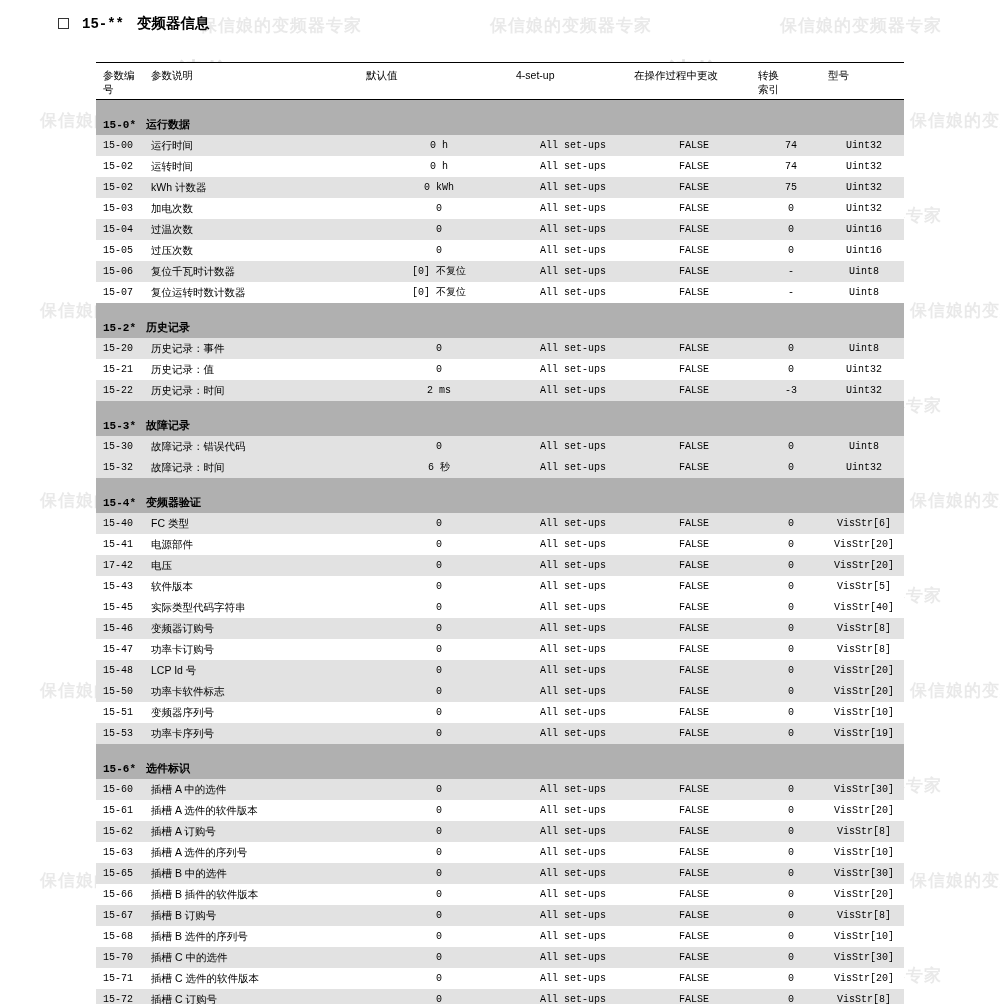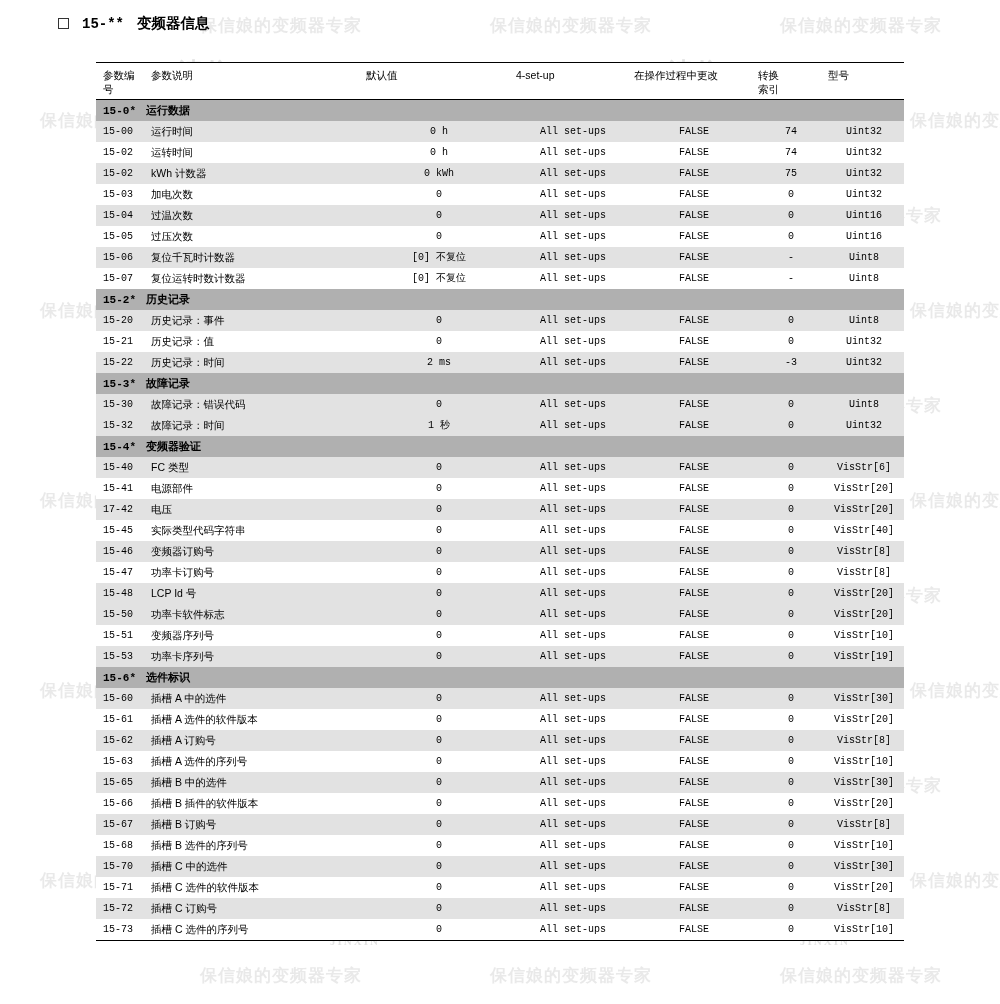--- a/index.html
+++ b/index.html
@@ -108,21 +108,21 @@
   td.mono {
     font-family: "Liberation Mono", monospace;
     font-size: 10px;
   }
   td.ctr { text-align: center; padding-left: 0; }
 
   tr.group td {
     background: #b0b0b0 !important;
     font-weight: bold;
     font-size: 11px;
-    padding-top: 2px;
+    padding-top: 16px;
     padding-bottom: 2px;
   }
   tr.group .g-code {
     font-family: "Liberation Mono", monospace;
     font-weight: bold;
     margin-right: 10px;
   }
   .cn { font-family: "Liberation Sans", sans-serif; }
 </style>
 </head>
@@ -325,21 +325,21 @@
           <td class="cn">故障记录：错误代码</td>
           <td class="mono ctr">0</td>
           <td class="mono ctr">All set-ups</td>
           <td class="mono ctr">FALSE</td>
           <td class="mono ctr">0</td>
           <td class="mono ctr">Uint8</td>
         </tr>
         <tr class="shade">
           <td class="mono">15-32</td>
           <td class="cn">故障记录：时间</td>
-          <td class="mono ctr">1 秒</td>
+          <td class="mono ctr">6 秒</td>
           <td class="mono ctr">All set-ups</td>
           <td class="mono ctr">FALSE</td>
           <td class="mono ctr">0</td>
           <td class="mono ctr">Uint32</td>
         </tr>
         <tr class="group">
           <td colspan="7"><span class="g-code">15-4*</span><span class="cn">变频器验证</span></td>
         </tr>
         <tr class="shade">
           <td class="mono">15-40</td>
@@ -360,20 +360,29 @@
           <td class="mono ctr">VisStr[20]</td>
         </tr>
         <tr class="shade">
           <td class="mono">17-42</td>
           <td class="cn">电压</td>
           <td class="mono ctr">0</td>
           <td class="mono ctr">All set-ups</td>
           <td class="mono ctr">FALSE</td>
           <td class="mono ctr">0</td>
           <td class="mono ctr">VisStr[20]</td>
+        </tr>
+        <tr class="plain">
+          <td class="mono">15-43</td>
+          <td class="cn">软件版本</td>
+          <td class="mono ctr">0</td>
+          <td class="mono ctr">All set-ups</td>
+          <td class="mono ctr">FALSE</td>
+          <td class="mono ctr">0</td>
+          <td class="mono ctr">VisStr[5]</td>
         </tr>
         <tr class="plain">
           <td class="mono">15-45</td>
           <td class="cn">实际类型代码字符串</td>
           <td class="mono ctr">0</td>
           <td class="mono ctr">All set-ups</td>
           <td class="mono ctr">FALSE</td>
           <td class="mono ctr">0</td>
           <td class="mono ctr">VisStr[40]</td>
         </tr>

